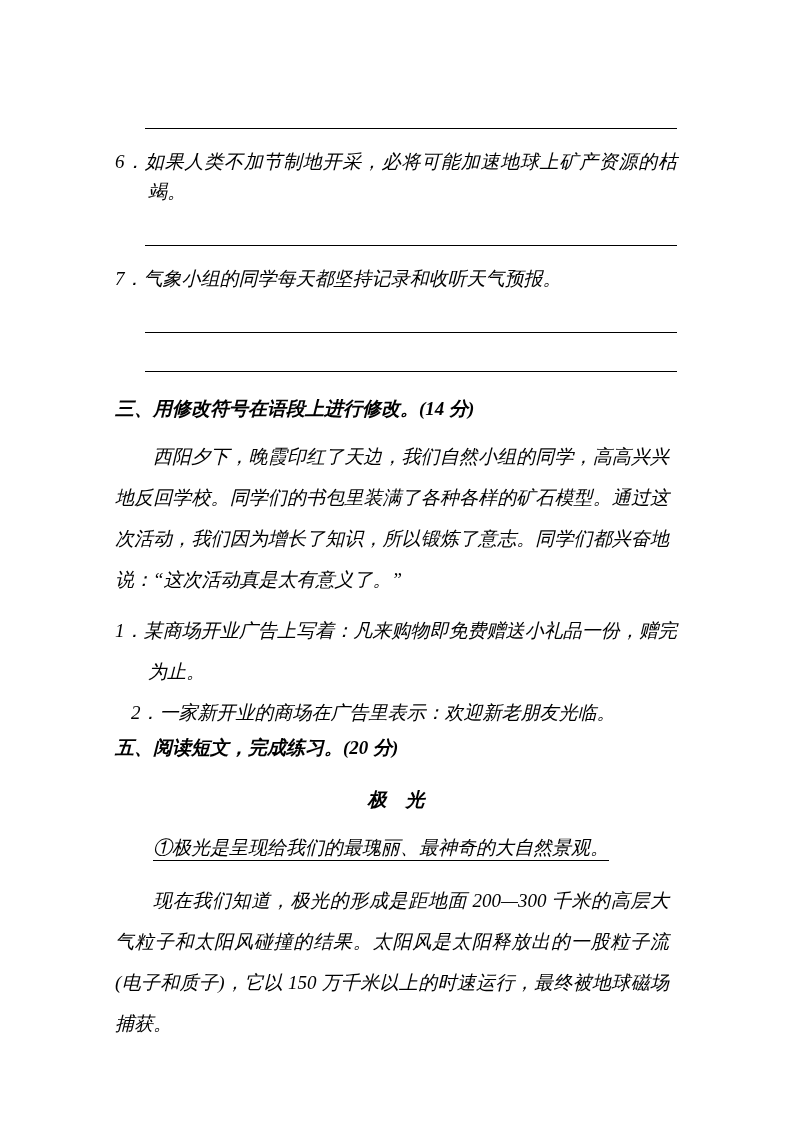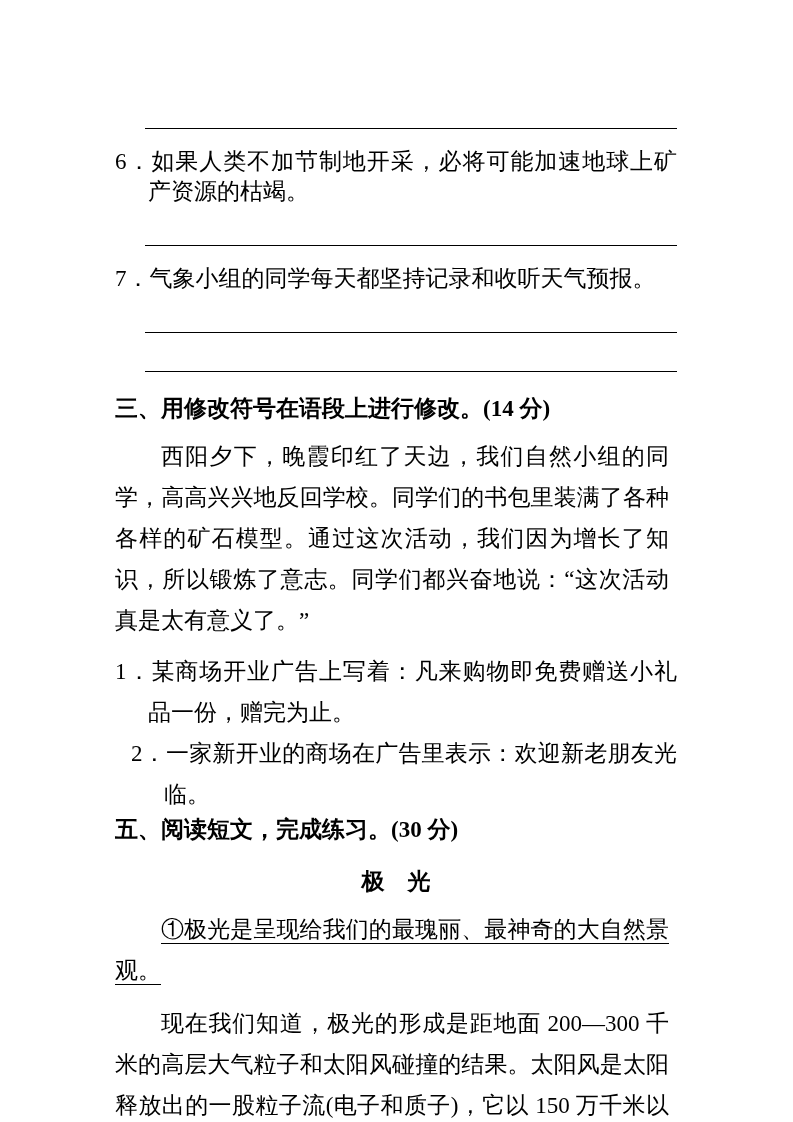--- a/index.html
+++ b/index.html
@@ -9,22 +9,23 @@
   }
   .page {
     position: relative;
     width: 793px;
     height: 1122px;
     box-sizing: border-box;
     padding: 128px 116px 0 115px;
     background: #ffffff;
     color: #000000;
     font-family: "Liberation Serif", "DejaVu Serif", serif;
-    font-size: 23px;
+    font-size: 19px;
     overflow: hidden;
+    font-style: italic;
   }
   .answer-line {
     margin-left: 30px;
     margin-top: 38px;
     height: 0;
     border-bottom: 1.6px solid #000000;
   }
   .answer-line.first {
     margin-top: 0;
   }
@@ -99,21 +100,21 @@
 
   <p class="section-heading">三、用修改符号在语段上进行修改。(14 分)</p>
 
   <p class="para">西阳夕下，晚霞印红了天边，我们自然小组的同学，高高兴兴地反回学校。同学们的书包里装满了各种各样的矿石模型。通过这次活动，我们因为增长了知识，所以锻炼了意志。同学们都兴奋地说：“这次活动真是太有意义了。”</p>
 
 
   <p class="item-wrap"><span class="num">1．</span><span>某商场开业广告上写着：凡来购物即免费赠送小礼品一份，赠完为止。</span></p>
 
   <p class="item-wrap flush"><span class="num">2．</span><span>一家新开业的商场在广告里表示：欢迎新老朋友光临。</span></p>
 
-  <p class="section-heading flush">五、阅读短文，完成练习。(30 分)</p>
+  <p class="section-heading flush">五、阅读短文，完成练习。(20 分)</p>
 
   <p class="passage-title">极　光</p>
 
   <p class="para"><span class="underlined">①极光是呈现给我们的最瑰丽、最神奇的大自然景观。</span></p>
 
   <p class="para">现在我们知道，极光的形成是距地面 200—300 千米的高层大气粒子和太阳风碰撞的结果。太阳风是太阳释放出的一股粒子流(电子和质子)，它以 150 万千米以上的时速运行，最终被地球磁场捕获。</p>
 
 </div>
 
 </body></html>

